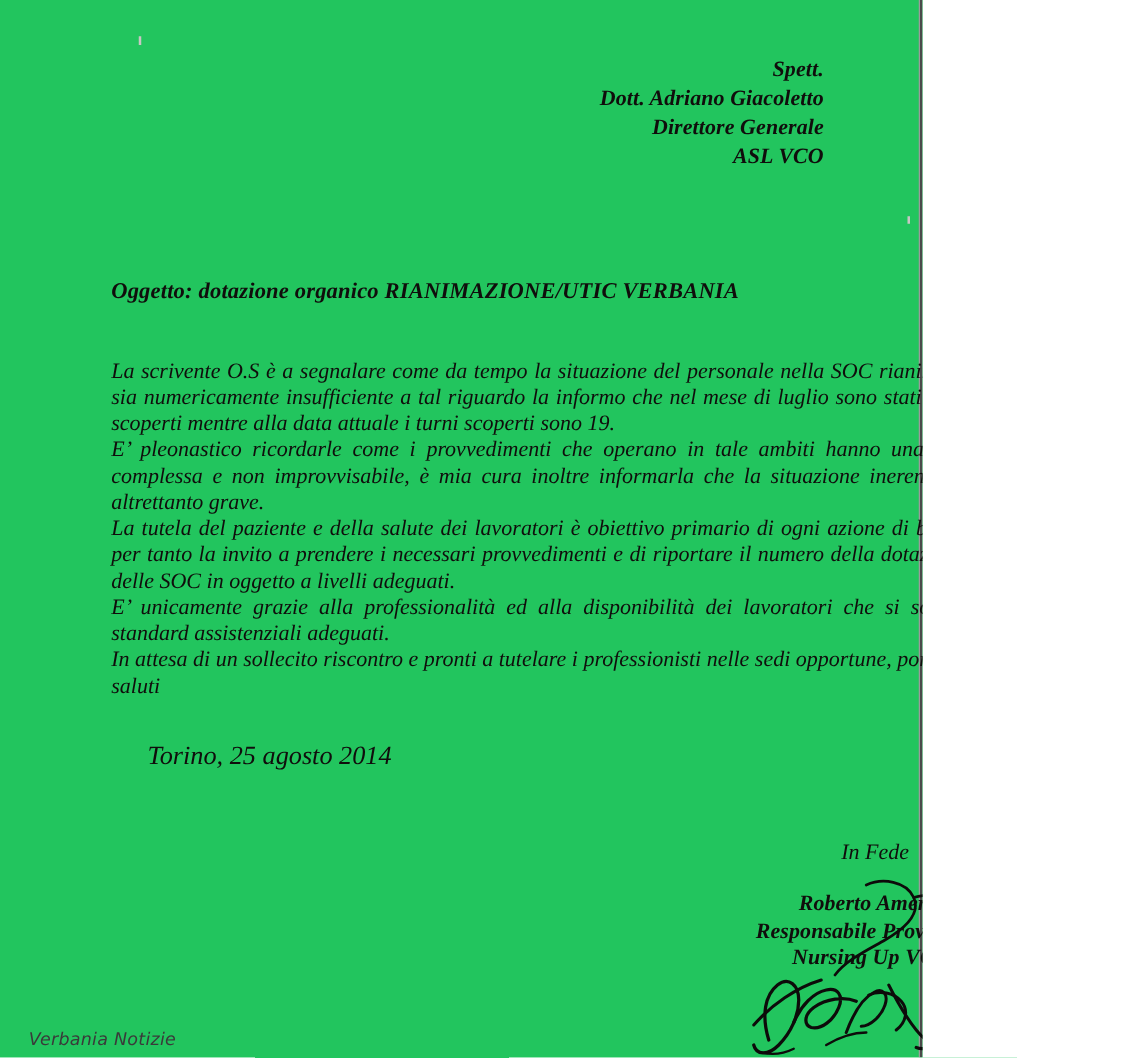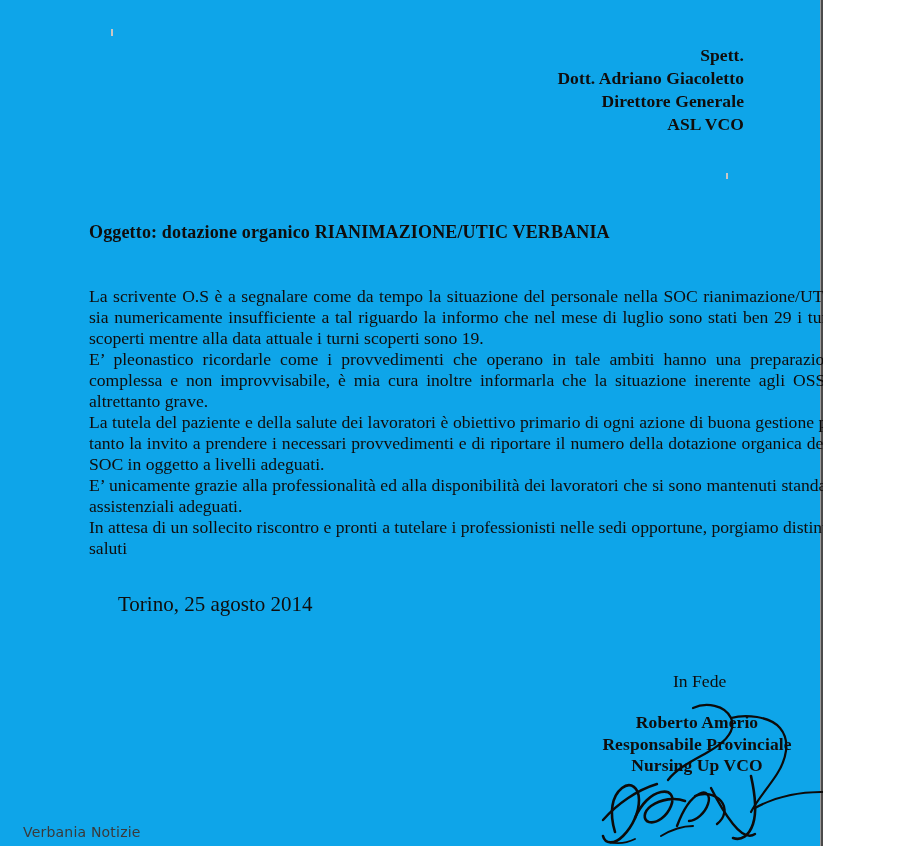--- a/index.html
+++ b/index.html
@@ -3,26 +3,27 @@
 <meta charset="utf-8">
 <style>
   html, body {
     margin: 0;
     padding: 0;
     background: #ffffff;
   }
 
   #page {
     position: relative;
-    width: 823px;
+    width: 738px;
     height: 846px;
-    background: #0ea5e9;
+    background: #22c55e;
     overflow: hidden;
     font-family: "Liberation Serif", "DejaVu Serif", serif;
     color: #100d0c;
+    font-style: italic;
   }
 
   
   .scan-edge-right {
     position: absolute;
     top: 0;
     right: 0px;
     width: 2px;
     height: 846px;
     background: #4a4a4a;

